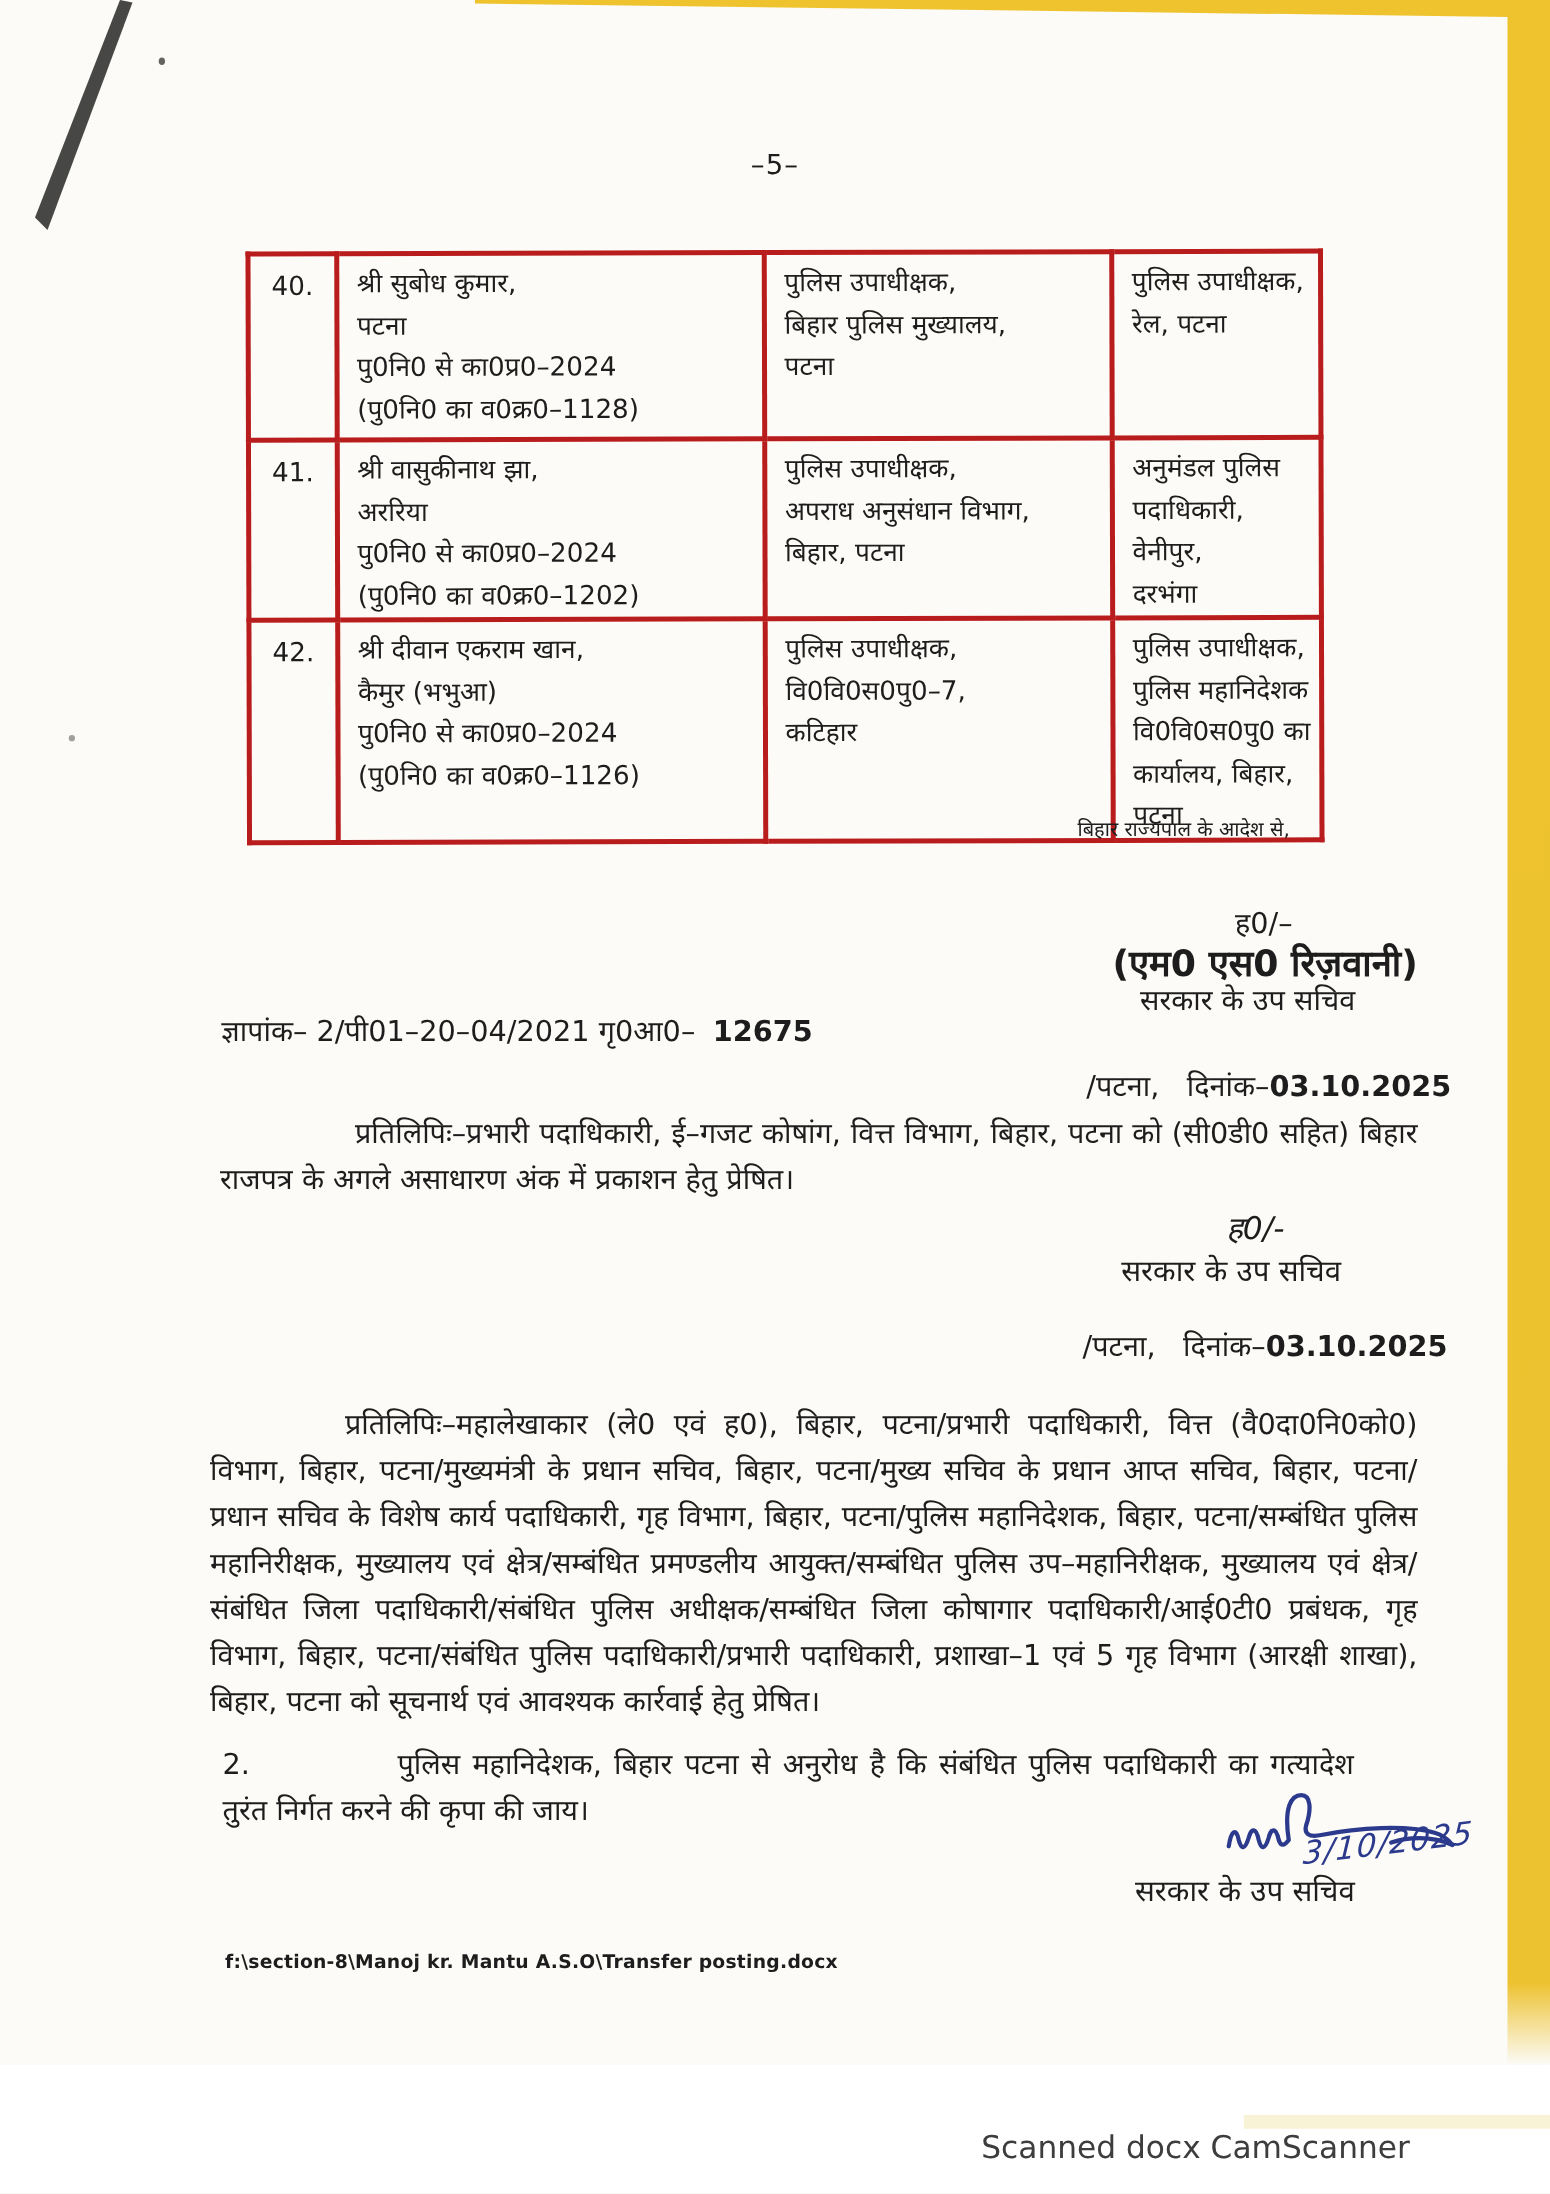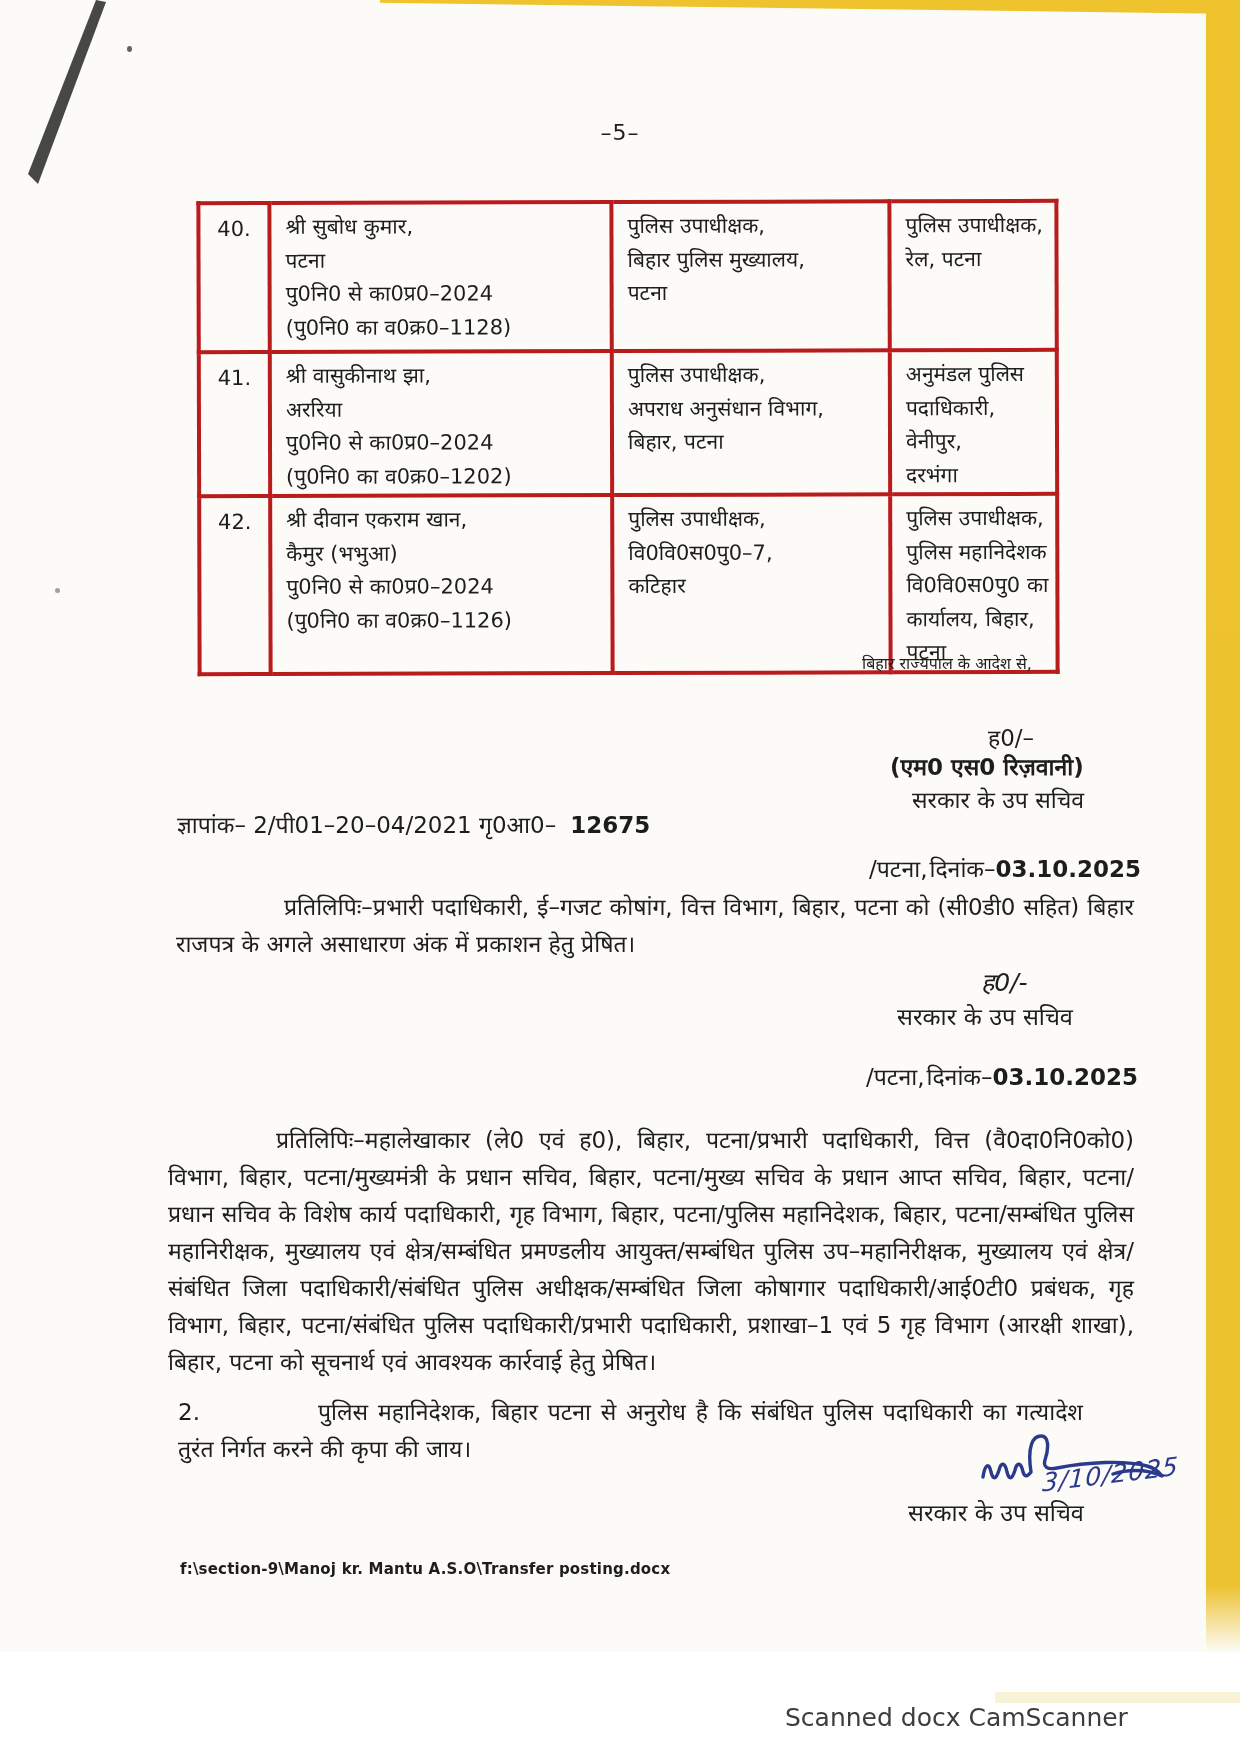--- a/index.html
+++ b/index.html
@@ -18,27 +18,27 @@
   .crease{position:absolute;left:0;top:0;}
   .dot1{position:absolute;left:127px;top:46px;width:5px;height:6px;background:#222;border-radius:50%;opacity:.7;}
   .dot2{position:absolute;left:55px;top:588px;width:5px;height:5px;background:#444;border-radius:50%;opacity:.5;}
   .pagenum{position:absolute;left:0;top:120px;width:1240px;text-align:center;font-size:22px;letter-spacing:1px;}
   .ttable{position:absolute;left:197px;top:200px;border-collapse:collapse;transform:rotate(-0.15deg);table-layout:fixed;}
   .ttable td{border:4px solid #b91c1c;vertical-align:top;font-size:21px;line-height:33.5px;
     white-space:pre-line;padding:6px 2px 0 14px;overflow:visible;}
   .ttable td.sl{text-align:center;padding:8px 2px 0 2px;}
   .order-line{position:absolute;left:862px;top:652px;font-size:16px;white-space:nowrap;}
   .ho1{position:absolute;left:988px;top:721px;font-size:23px;white-space:nowrap;}
-  .name1{position:absolute;left:890px;top:750px;font-size:23px;font-weight:bold;white-space:nowrap;}
+  .name1{position:absolute;left:890px;top:750px;font-size:29px;font-weight:bold;white-space:nowrap;}
   .desig1{position:absolute;left:912px;top:783px;font-size:23px;white-space:nowrap;}
   .memo{position:absolute;font-size:23px;white-space:nowrap;}
   .m1l{left:177px;top:808px;text-align:center;} .m1r{left:869px;top:852px;}
   .m2l{left:168px;top:1064px;} .m2r{left:866px;top:1060px;}
   .memo .num{font-weight:bold;margin-left:14px;}
-  .memo .dlabel{margin-left:2px;}
+  .memo .dlabel{margin-left:22px;}
   .memo .date{font-weight:bold;}
   .para1{position:absolute;left:176px;top:889px;width:958px;font-size:23px;line-height:37px;
     text-align:justify;text-indent:108px;}
   .ho2{position:absolute;left:981px;top:964px;font-size:25px;font-style:italic;white-space:nowrap;}
   .desig2{position:absolute;left:897px;top:1000px;font-size:23.5px;white-space:nowrap;}
   .para2{position:absolute;left:168px;top:1102px;width:966px;font-size:23px;line-height:37px;
     text-align:justify;text-indent:108px;margin-top:20px;}
   .item2{position:absolute;left:178px;top:1394px;width:905px;font-size:23px;line-height:37px;}
   .item2 .num{position:absolute;left:0;top:0;}
   .item2 .txt{display:block;text-indent:140px;text-align:justify;}
@@ -143,17 +143,17 @@
     <span class="num">2.</span>
     <span class="txt">पुलिस महानिदेशक, बिहार पटना से अनुरोध है कि संबंधित पुलिस पदाधिकारी का गत्यादेश तुरंत निर्गत करने की कृपा की जाय।</span>
   </div>
 
   <svg class="sig-svg" width="195" height="75" viewBox="0 0 195 75">
     <path d="M8 55 C10 42 14 40 16 50 C18 58 21 58 24 48 C26 40 30 40 32 50 C34 58 37 58 40 48 C42 40 46 40 48 50 C50 56 53 54 56 50 C52 24 58 14 66 14 C74 14 74 26 70 38 C68 45 72 48 82 46 C112 40 150 38 172 44 C180 46 184 50 187 54 C170 46 150 48 138 52" fill="none" stroke="#2b3a8c" stroke-width="3.4" stroke-linecap="round" stroke-linejoin="round"></path>
   </svg>
   <div class="sig-date">3/10/2025</div>
   <div class="desig3">सरकार के उप सचिव</div>
 
-  <div class="footer-path">f:\section-9\Manoj kr. Mantu A.S.O\Transfer posting.docx</div>
+  <div class="footer-path">f:\section-8\Manoj kr. Mantu A.S.O\Transfer posting.docx</div>
 
   <div class="camscanner">Scanned docx CamScanner</div>
 
 </div>
 
 </body></html>

